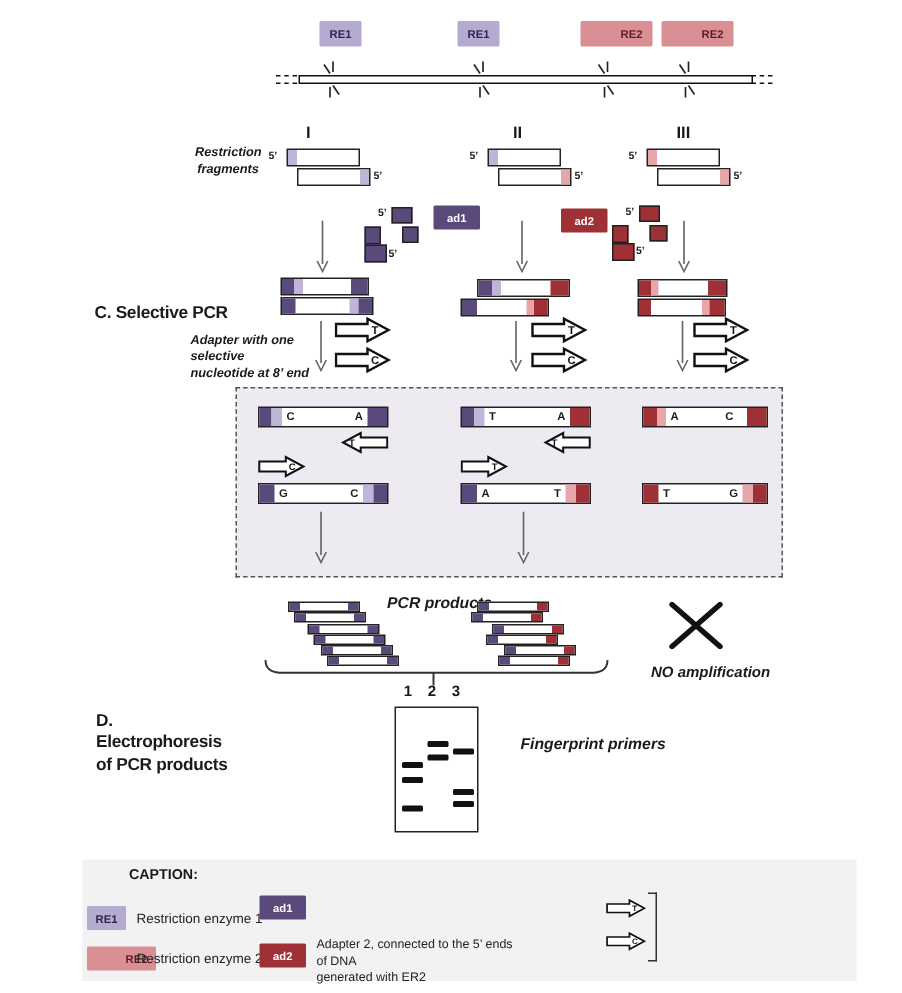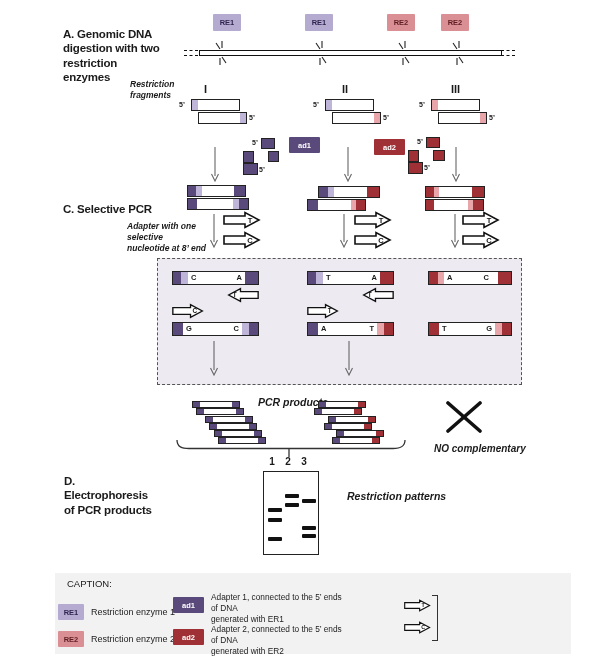--- a/index.html
+++ b/index.html
@@ -3,21 +3,21 @@
 <meta charset="utf-8">
 <style>
   html,body{margin:0;padding:0;background:#fff;}
   .stage{position:relative;width:601px;height:662px;background:#fff;
     font-family:"Liberation Sans",sans-serif;color:#1a1a1a;overflow:hidden;}
   .abs{position:absolute;}
   .sec-label{position:absolute;font-weight:700;font-size:11.5px;line-height:1.25;letter-spacing:-0.2px;}
   .tag{position:absolute;width:28px;height:17px;display:flex;align-items:center;justify-content:center;
     font-size:7.5px;font-weight:700;border-radius:1px;}
   .tag.re1{background:var(--re1);color:#2f2550;}
-  .tag.re2{background:var(--re2);color:#5e1d22;}
+  .tag.re2{background:var(--re2);color:#5e1d22;padding-left:20px;}
   .adtag{position:absolute;width:31px;height:16px;display:flex;align-items:center;justify-content:center;
     font-size:7.5px;font-weight:700;color:#fff;border-radius:1px;}
   .dna{position:absolute;left:199px;top:50px;width:301px;height:4px;background:#fff;border:1.6px solid #111;}
   .dashseg{position:absolute;top:50px;width:14px;height:4px;
     border-top:1.6px dashed #111;border-bottom:1.6px dashed #111;}
   .numeral{position:absolute;font-weight:700;font-size:11px;}
   .small-ital{position:absolute;font-style:italic;font-weight:700;font-size:8.5px;line-height:1.3;}
   .fp{position:absolute;font-size:7px;font-weight:700;}
   .bar{position:absolute;height:10px;border:1.4px solid #222;background:#fff;display:flex;}
   .bar.tall{height:12px;}
@@ -39,31 +39,30 @@
   .pbar{position:absolute;height:5px;border:1.1px solid #222;background:#fff;display:flex;}
   .pbar .c{width:7px;height:100%;flex:0 0 auto;}
   .pbar .mid{flex:1;}
   .ital-label{position:absolute;font-style:italic;font-weight:700;font-size:10.5px;}
   .brace path,.brace line{stroke:#333;stroke-width:1.3;fill:none;}
   .xmark line{stroke:#111;stroke-width:3.6;stroke-linecap:round;}
   .lane-num{position:absolute;font-weight:700;font-size:10px;width:10px;text-align:center;top:456px;}
   .gel{position:absolute;left:263px;top:471px;width:54px;height:82px;background:#fff;border:1.5px solid #222;}
   .band{position:absolute;width:14px;height:4px;background:#111;border-radius:1px;}
   .caption-panel{position:absolute;left:55px;top:573px;width:516px;height:81px;background:var(--capbg);}
-  .cap-title{position:absolute;font-weight:400;font-size:9.5px;}
+  .cap-title{position:absolute;font-weight:700;font-size:9.5px;margin-left:19px;}
   .cap-text{position:absolute;font-size:9px;color:#222;}
   .cap-small{position:absolute;font-size:8.3px;line-height:1.35;color:#222;}
   .bracket{position:absolute;width:5px;height:44px;border:1.4px solid #333;border-left:none;}
 </style>
 </head>
 <body style="--re1: #b5aad0; --re2: #d98f94; --re1s: #bfb5d8; --re2s: #e8a6aa; --ad1: #5a4a7b; --ad2: #9e3036; --boxbg: #edeaf2; --capbg: #f3f2f3;">
 
 <div class="stage">
 
-  <div class="sec-label" style="left:63px;top:27px;width:100px">A. Genomic DNA digestion with two restriction enzymes</div>
   <div class="tag re1" style="left:213px;top:14px">RE1</div>
   <div class="tag re1" style="left:305px;top:14px">RE1</div>
   <div class="tag re2" style="left:387px;top:14px">RE2</div>
   <div class="tag re2" style="left:441px;top:14px">RE2</div>
 
   <div class="dna"></div>
   <div class="dashseg" style="left:184px"></div>
   <div class="dashseg" style="left:501px"></div>
 
   <svg class="abs cutmark" style="left:213px;top:39px" width="16" height="28">
@@ -88,21 +87,21 @@
     <line x1="3" y1="4" x2="7" y2="10"></line>
       <line x1="9" y1="2" x2="9" y2="9"></line>
       <line x1="7" y1="19" x2="7" y2="26"></line>
       <line x1="9" y1="18" x2="13" y2="24"></line>
     </svg>
 
   <div class="numeral" style="left:204px;top:83px">I</div>
   <div class="numeral" style="left:342px;top:83px">II</div>
   <div class="numeral" style="left:451px;top:83px">III</div>
 
-  <div class="small-ital" style="left:130px;top:79px;width:44px;">Restriction fragments</div>
+  <div class="small-ital" style="left:130px;top:96px;width:44px;text-align:center">Restriction fragments</div>
 
   <span class="fp" style="left:179px;top:101px">5’</span>
   <div class="bar" style="left:191px;top:99px;width:47px">
       <i class="c cp1" style="width:6px"></i>
       <span class="body"></span>
     </div>
   <div class="bar" style="left:198px;top:112px;width:47px">
       <span class="body"></span>
       <i class="c cp1" style="width:6px"></i>
     </div>
@@ -394,52 +393,48 @@
 
   <svg class="abs brace" style="left:176px;top:439px" width="230" height="19">
     <path d="M1,1 C1,8 6,9.5 13,9.5 L217,9.5 C224,9.5 229,8 229,1"></path>
     <line x1="113" y1="9.5" x2="113" y2="18"></line>
   </svg>
 
   <svg class="abs xmark" style="left:446px;top:401px" width="36" height="32">
       <line x1="2" y1="2" x2="34" y2="30"></line>
       <line x1="34" y1="2" x2="2" y2="30"></line>
     </svg>
-  <div class="ital-label" style="left:434px;top:443px;font-size:10px">NO complementary</div>
+  <div class="ital-label" style="left:434px;top:443px;font-size:10px">NO amplification</div>
 
   <span class="lane-num" style="left:267px">1</span>
   <span class="lane-num" style="left:283px">2</span>
   <span class="lane-num" style="left:299px">3</span>
 
   <div class="sec-label" style="left:64px;top:474px;width:92px">D. Electrophoresis of PCR products</div>
   <div class="gel">
       <div class="band" style="left: 4px; top: 36px;"></div>
       <div class="band" style="left: 4px; top: 46px;"></div>
       <div class="band" style="left: 4px; top: 65px;"></div>
       <div class="band" style="left: 21px; top: 22px;"></div>
       <div class="band" style="left: 21px; top: 31px;"></div>
       <div class="band" style="left: 38px; top: 27px;"></div>
       <div class="band" style="left: 38px; top: 54px;"></div>
       <div class="band" style="left: 38px; top: 62px;"></div>
     </div>
-  <div class="ital-label" style="left:347px;top:490px">Restriction patterns</div>
+  <div class="ital-label" style="left:347px;top:490px">Fingerprint primers</div>
 
   <div class="caption-panel"></div>
   <div class="cap-title" style="left:67px;top:578px">CAPTION:</div>
 
   <div class="tag re1" style="left:58px;top:604px;width:26px;height:16px">RE1</div>
   <div class="cap-text" style="left:91px;top:607px">Restriction enzyme 1</div>
   <div class="tag re2" style="left:58px;top:631px;width:26px;height:16px">RE2</div>
   <div class="cap-text" style="left:91px;top:634px">Restriction enzyme 2</div>
 
   <div class="adtag" style="left:173px;top:597px;background:var(--ad1)">ad1</div>
-  <div class="cap-small" style="left:211px;top:592px;width:138px">
-    <span>Adapter 1, connected to the 5’ ends of DNA</span><br>
-    <span>generated with ER1</span>
-  </div>
   <div class="adtag" style="left:173px;top:629px;background:var(--ad2)">ad2</div>
   <div class="cap-small" style="left:211px;top:624px;width:138px">
     <span>Adapter 2, connected to the 5’ ends of DNA</span><br>
     <span>generated with ER2</span>
   </div>
 
   <svg class="abs barw" style="left:404px;top:598px" width="27" height="15" viewBox="0 0 38 18">
       <polygon points="1,5 22,5 22,1.5 36,9 22,16.5 22,13 1,13"></polygon>
       <text x="27" y="11.5">T</text>
     </svg>

